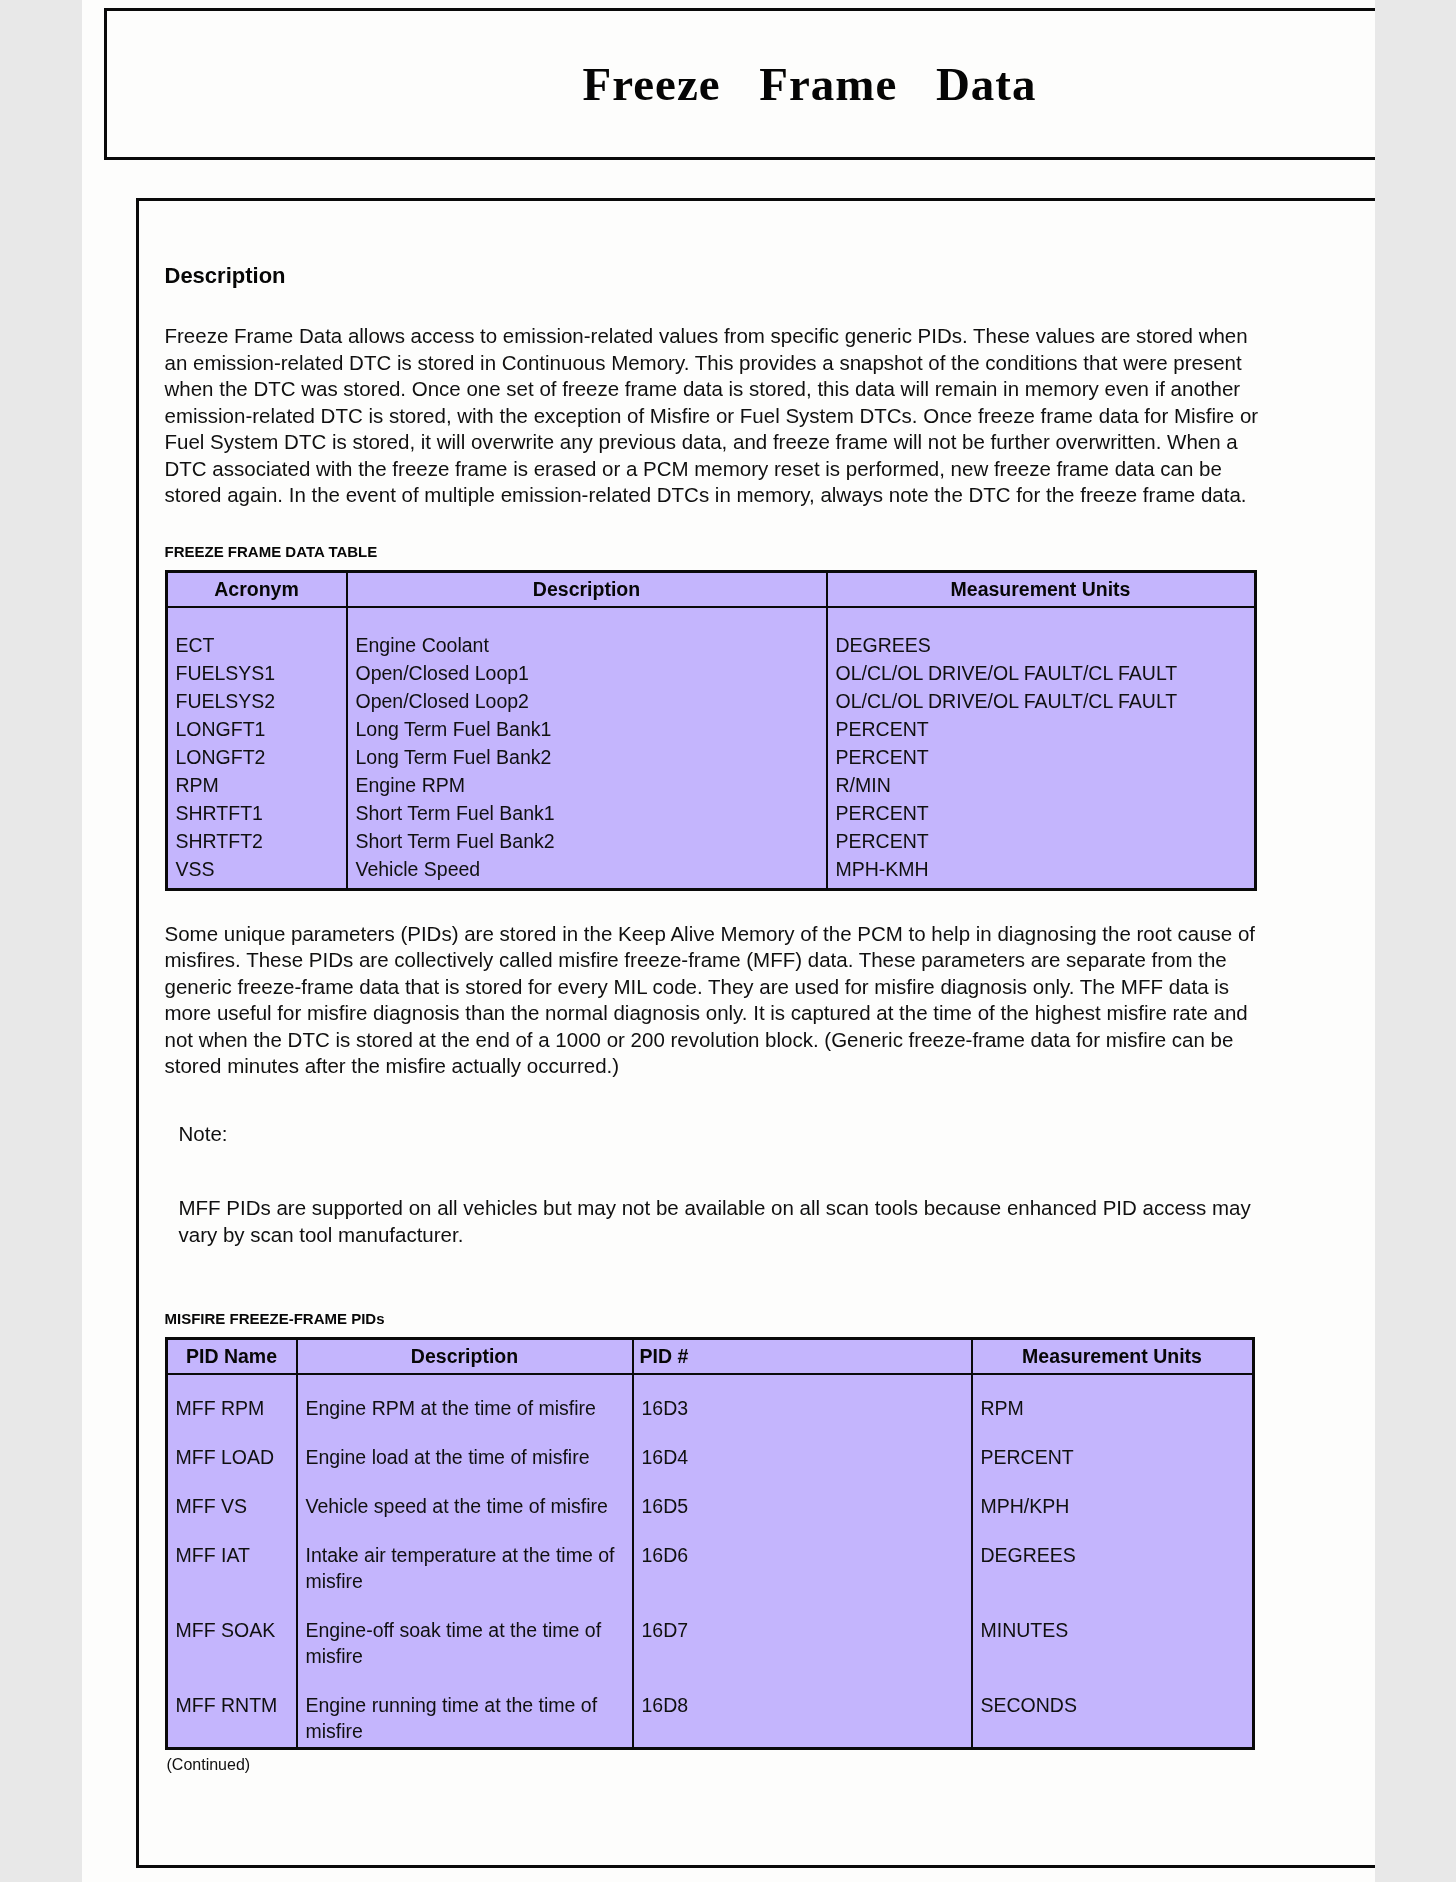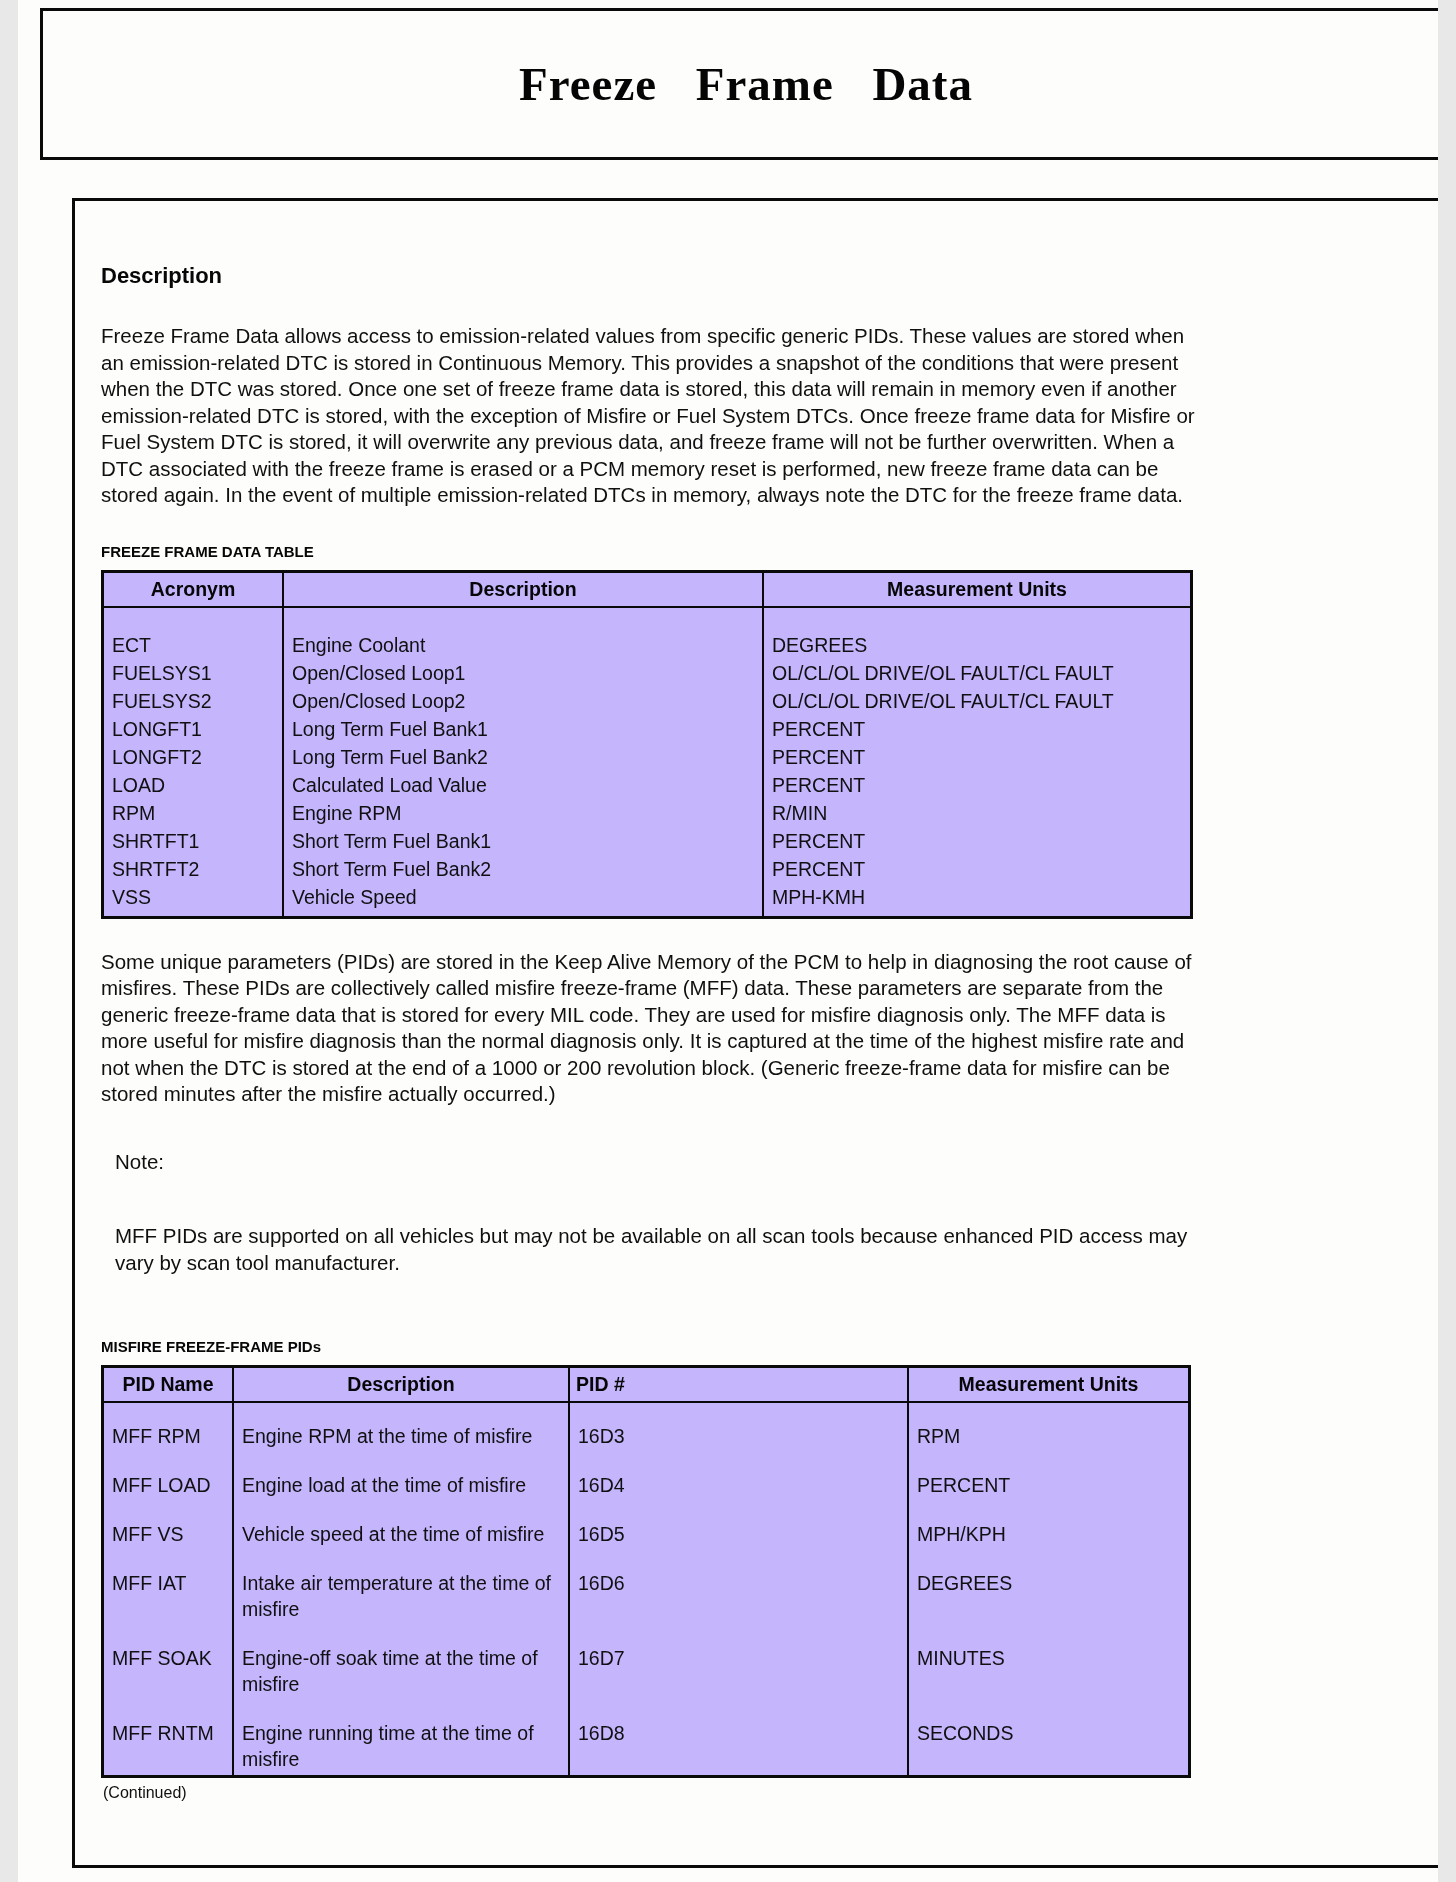--- a/index.html
+++ b/index.html
@@ -5,21 +5,21 @@
   html, body {
     margin: 0;
     padding: 0;
     background: #e8e8e8;
     font-family: "Liberation Sans", sans-serif;
     color: #0d0d0d;
     -webkit-font-smoothing: antialiased;
   }
   .page {
     position: relative;
-    width: 1420px;
+    width: 1293px;
     height: 1882px;
     margin: 0 auto;
     background: #fdfdfc;
     overflow: hidden;
   }
   
   .title-box {
     position: absolute;
     left: 22px;
     top: 8px;
@@ -185,25 +185,20 @@
               <td>LONGFT1</td>
               <td>Long Term Fuel Bank1</td>
               <td>PERCENT</td>
             </tr>
             <tr>
               <td>LONGFT2</td>
               <td>Long Term Fuel Bank2</td>
               <td>PERCENT</td>
             </tr>
             <tr>
-              <td>LOAD</td>
-              <td>Calculated Load Value</td>
-              <td>PERCENT</td>
-            </tr>
-            <tr>
               <td>RPM</td>
               <td>Engine RPM</td>
               <td>R/MIN</td>
             </tr>
             <tr>
               <td>SHRTFT1</td>
               <td>Short Term Fuel Bank1</td>
               <td>PERCENT</td>
             </tr>
             <tr>

